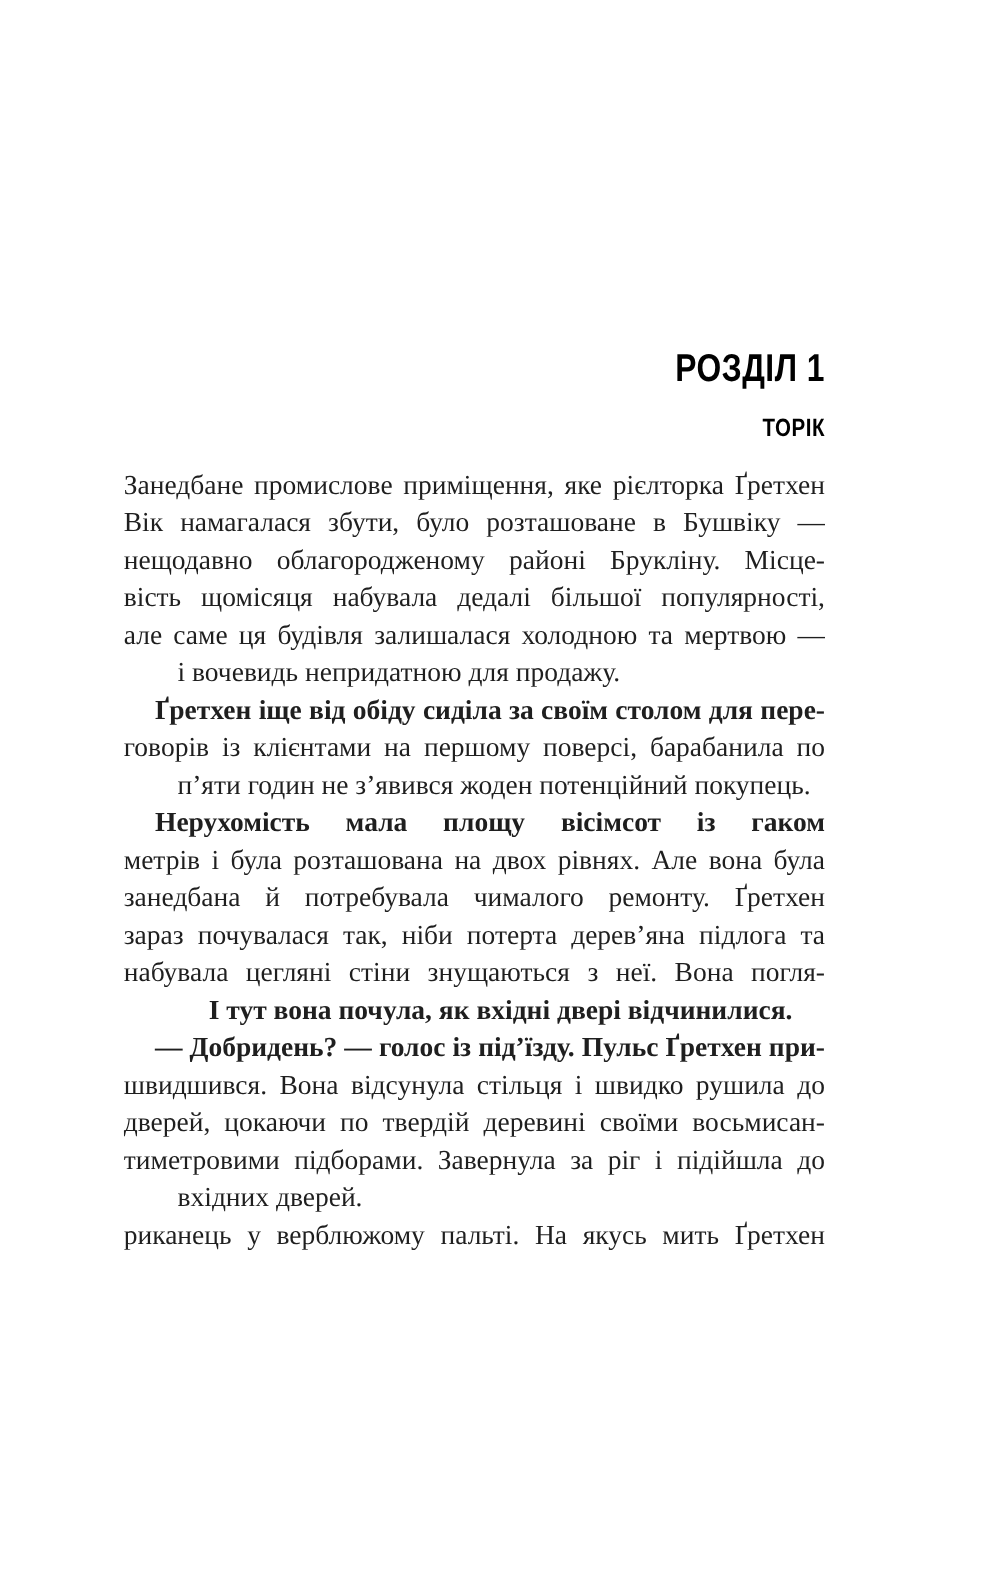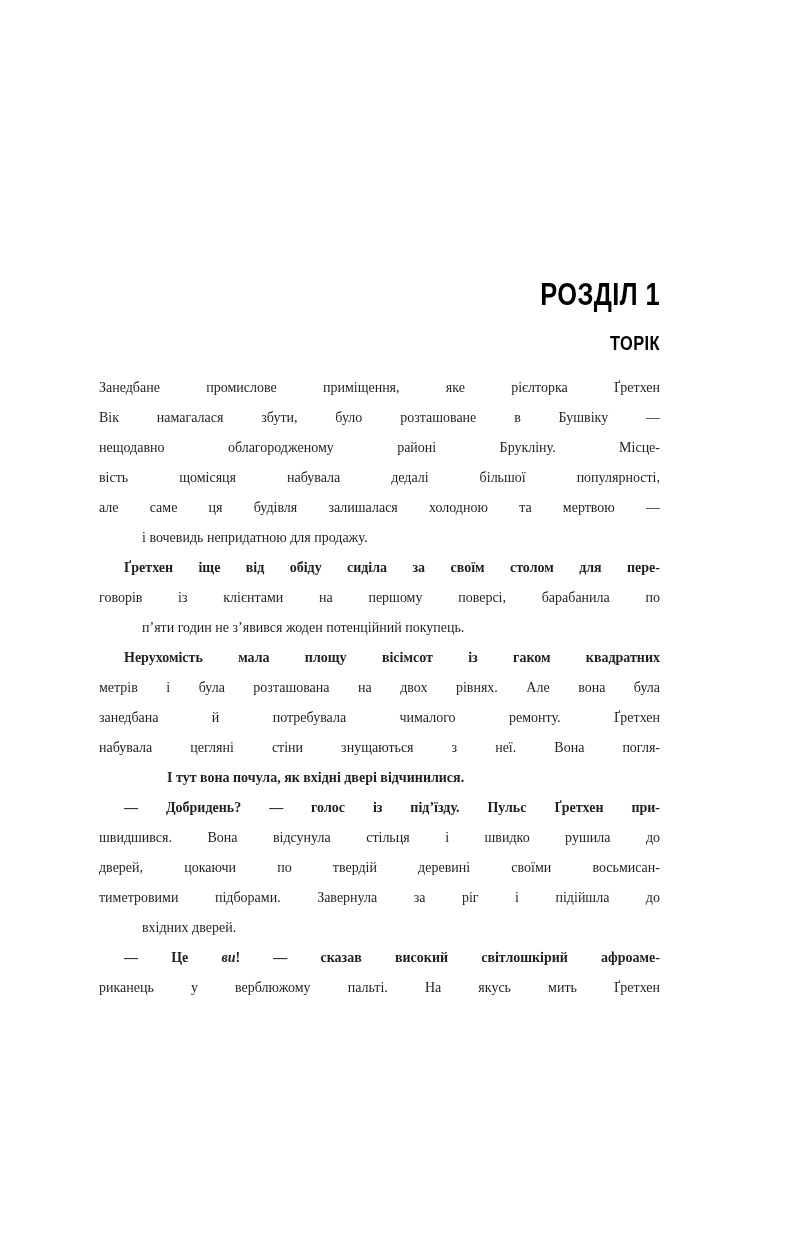--- a/index.html
+++ b/index.html
@@ -43,21 +43,21 @@
     font-size: 20px;
     line-height: 1;
     color: #000000;
     letter-spacing: 0.5px;
     transform: scaleX(0.82);
     transform-origin: 100% 50%;
     white-space: nowrap;
   }
   .body-text {
     margin-top: 20px;
-    font-size: 14px;
+    font-size: 22px;
   }
   .line {
     height: 30px;
     line-height: 30px;
     text-align: justify;
     text-align-last: justify;
     overflow: hidden;
     white-space: normal;
   }
   .line.lastline {
@@ -90,31 +90,31 @@
         </div>
         <div>
           <div class="line indent">Ґретхен іще від обіду сиділа за своїм столом для пере-</div>
           <div class="line">говорів із клієнтами на першому поверсі, барабанила по</div>
           <div class="line lastline">п’яти годин не з’явився жоден потенційний покупець.</div>
         </div>
         <div>
           <div class="line indent">Нерухомість мала площу вісімсот із гаком квадратних</div>
           <div class="line">метрів і була розташована на двох рівнях. Але вона була</div>
           <div class="line">занедбана й потребувала чималого ремонту. Ґретхен</div>
+          <div class="line">зараз почувалася так, ніби потерта дерев’яна підлога та</div>
           <div class="line">набувала цегляні стіни знущаються з неї. Вона погля-</div>
         </div>
         <div>
           <div class="line indent lastline">І тут вона почула, як вхідні двері відчинилися.</div>
         </div>
         <div>
           <div class="line indent">— Добридень? — голос із під’їзду. Пульс Ґретхен при-</div>
           <div class="line">швидшився. Вона відсунула стільця і швидко рушила до</div>
           <div class="line">дверей, цокаючи по твердій деревині своїми восьмисан-</div>
           <div class="line">тиметровими підборами. Завернула за ріг і підійшла до</div>
           <div class="line lastline">вхідних дверей.</div>
         </div>
         <div>
-          <div class="line indent"><span>— Це </span><span class="italic">ви</span><span>! — сказав високий світлошкірий афроаме-</span></div>
           <div class="line">риканець у верблюжому пальті. На якусь мить Ґретхен</div>
         </div>
       </div>
   </div>
 </div>
 
 </body></html>

